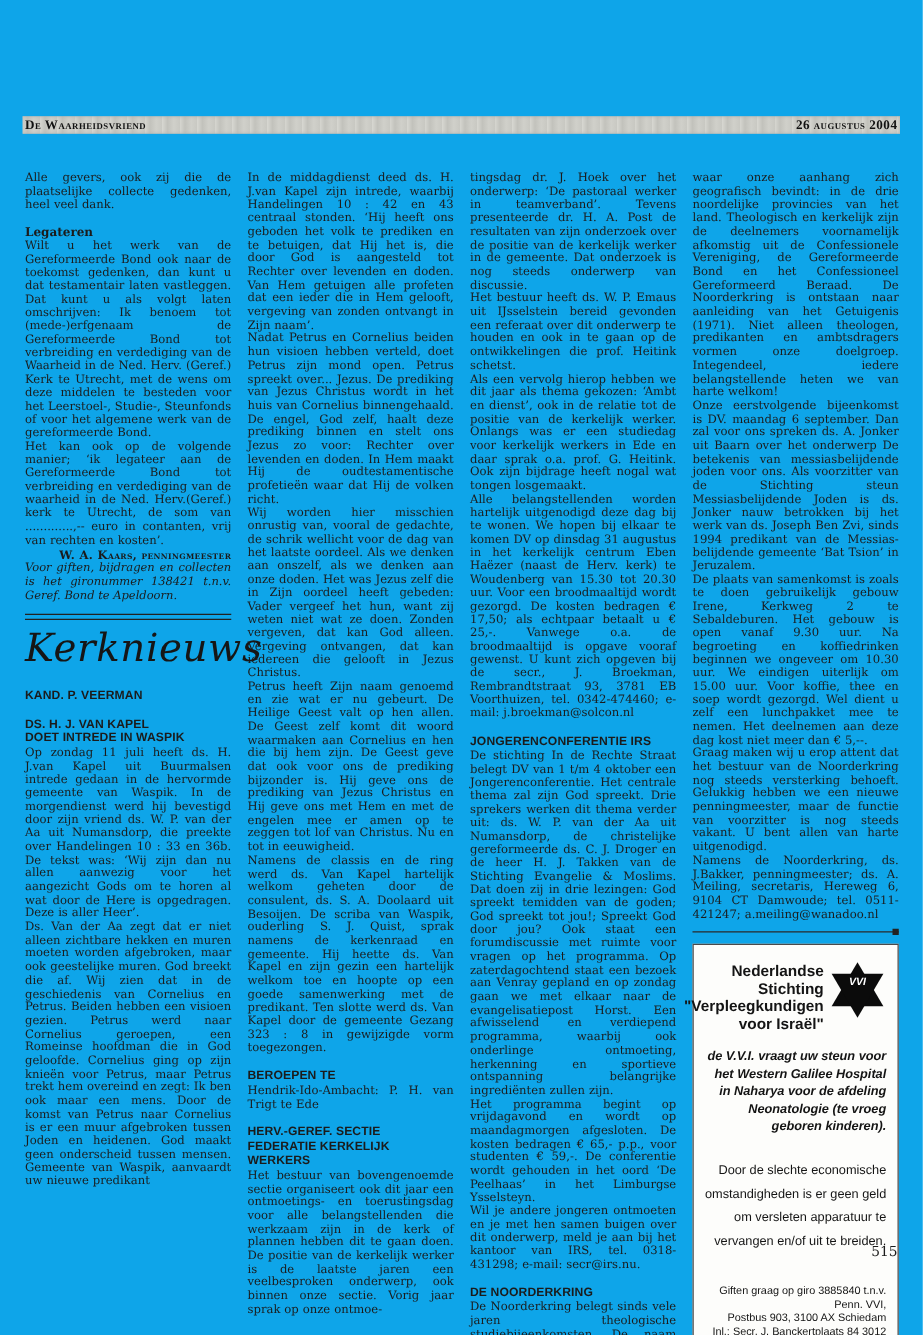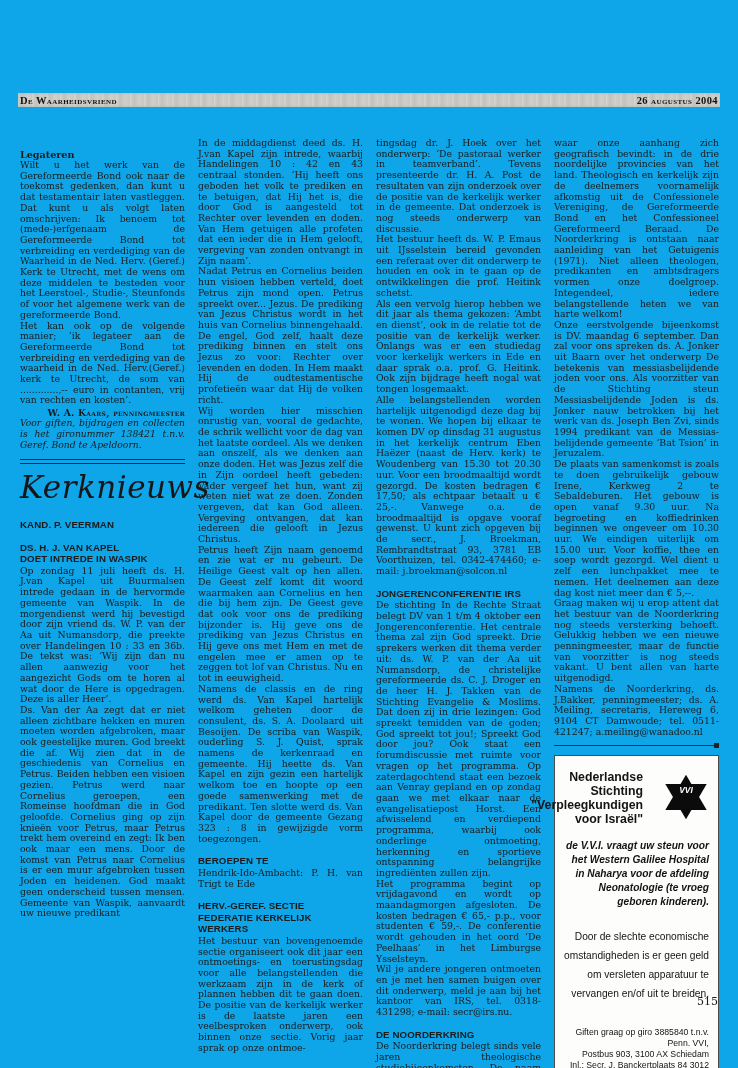--- a/index.html
+++ b/index.html
@@ -57,21 +57,21 @@
     font-family:"DejaVu Serif", serif;font-style:italic;font-weight:400;
     font-size:31px;letter-spacing:0.5px;color:#161616;
   }
 
   
   .ad{
     margin-top:9px;border:1.2px solid #4a4a4a;background:#fdfdfb;
     padding:12px 9px 10px 8px;
     font-family:"Liberation Sans", sans-serif;text-align:right;color:#141414;
   }
-  .ad-head{display:flex;justify-content:flex-end;align-items:center;gap:20px;}
+  .ad-head{display:flex;justify-content:flex-end;align-items:flex-start;gap:4px;}
   .ad-title{font-weight:bold;font-size:12.3px;line-height:13.8px;padding-top:3px;}
   .ad-logo{flex:0 0 46px;width:46px;height:48px;}
   .ad-lead{margin-top:12px;font-weight:bold;font-style:italic;font-size:10.2px;line-height:14px;}
   .ad-body{margin-top:18px;font-size:10.2px;line-height:19px;}
   .ad-giro{margin-top:24px;font-size:8.7px;line-height:11px;}
 
   .pageno{
     position:absolute;right:20px;top:995px;
     font-size:11px;font-family:"DejaVu Serif", serif;color:#1b1b1b;
   }
@@ -82,20 +82,21 @@
 <div class="page">
 
   <div class="masthead">
     <span>De Waarheidsvriend</span>
     <span>26 augustus 2004</span>
   </div>
 
   <div class="cols">
 
     <div class="col">
+      <p class="p">Alle gevers, ook zij die de plaatselijke collecte gedenken, heel veel dank.</p>
       <h3 class="h-serif">Legateren</h3>
       <p class="p">Wilt u het werk van de Gereformeerde Bond ook naar de toekomst gedenken, dan kunt u dat testamentair laten vastleggen. Dat kunt u als volgt laten omschrijven: Ik benoem tot (mede-)erfgenaam de Gereformeerde Bond tot verbreiding en verdediging van de Waarheid in de Ned. Herv. (Geref.) Kerk te Utrecht, met de wens om deze middelen te besteden voor het Leerstoel-, Studie-, Steunfonds of voor het algemene werk van de gereformeerde Bond.</p>
       <p class="p">Het kan ook op de volgende manier; ‘ik legateer aan de Gereformeerde Bond tot verbreiding en verdediging van de waarheid in de Ned. Herv.(Geref.) kerk te Utrecht, de som van .............,-- euro in contanten, vrij van rechten en kosten’.</p>
       <p class="sig">W. A. Kaars, penningmeester</p>
       <p class="note">Voor giften, bijdragen en collecten is het gironummer 138421 t.n.v. Geref. Bond te Apeldoorn.</p>
       <div class="rule-double"></div>
       <h1 class="kerknieuws">Kerknieuws</h1>
       <h3 class="h-sans tight">KAND. P. VEERMAN</h3>
       <h3 class="h-sans">
         <span class="h-line">DS. H. J. VAN KAPEL</span>

